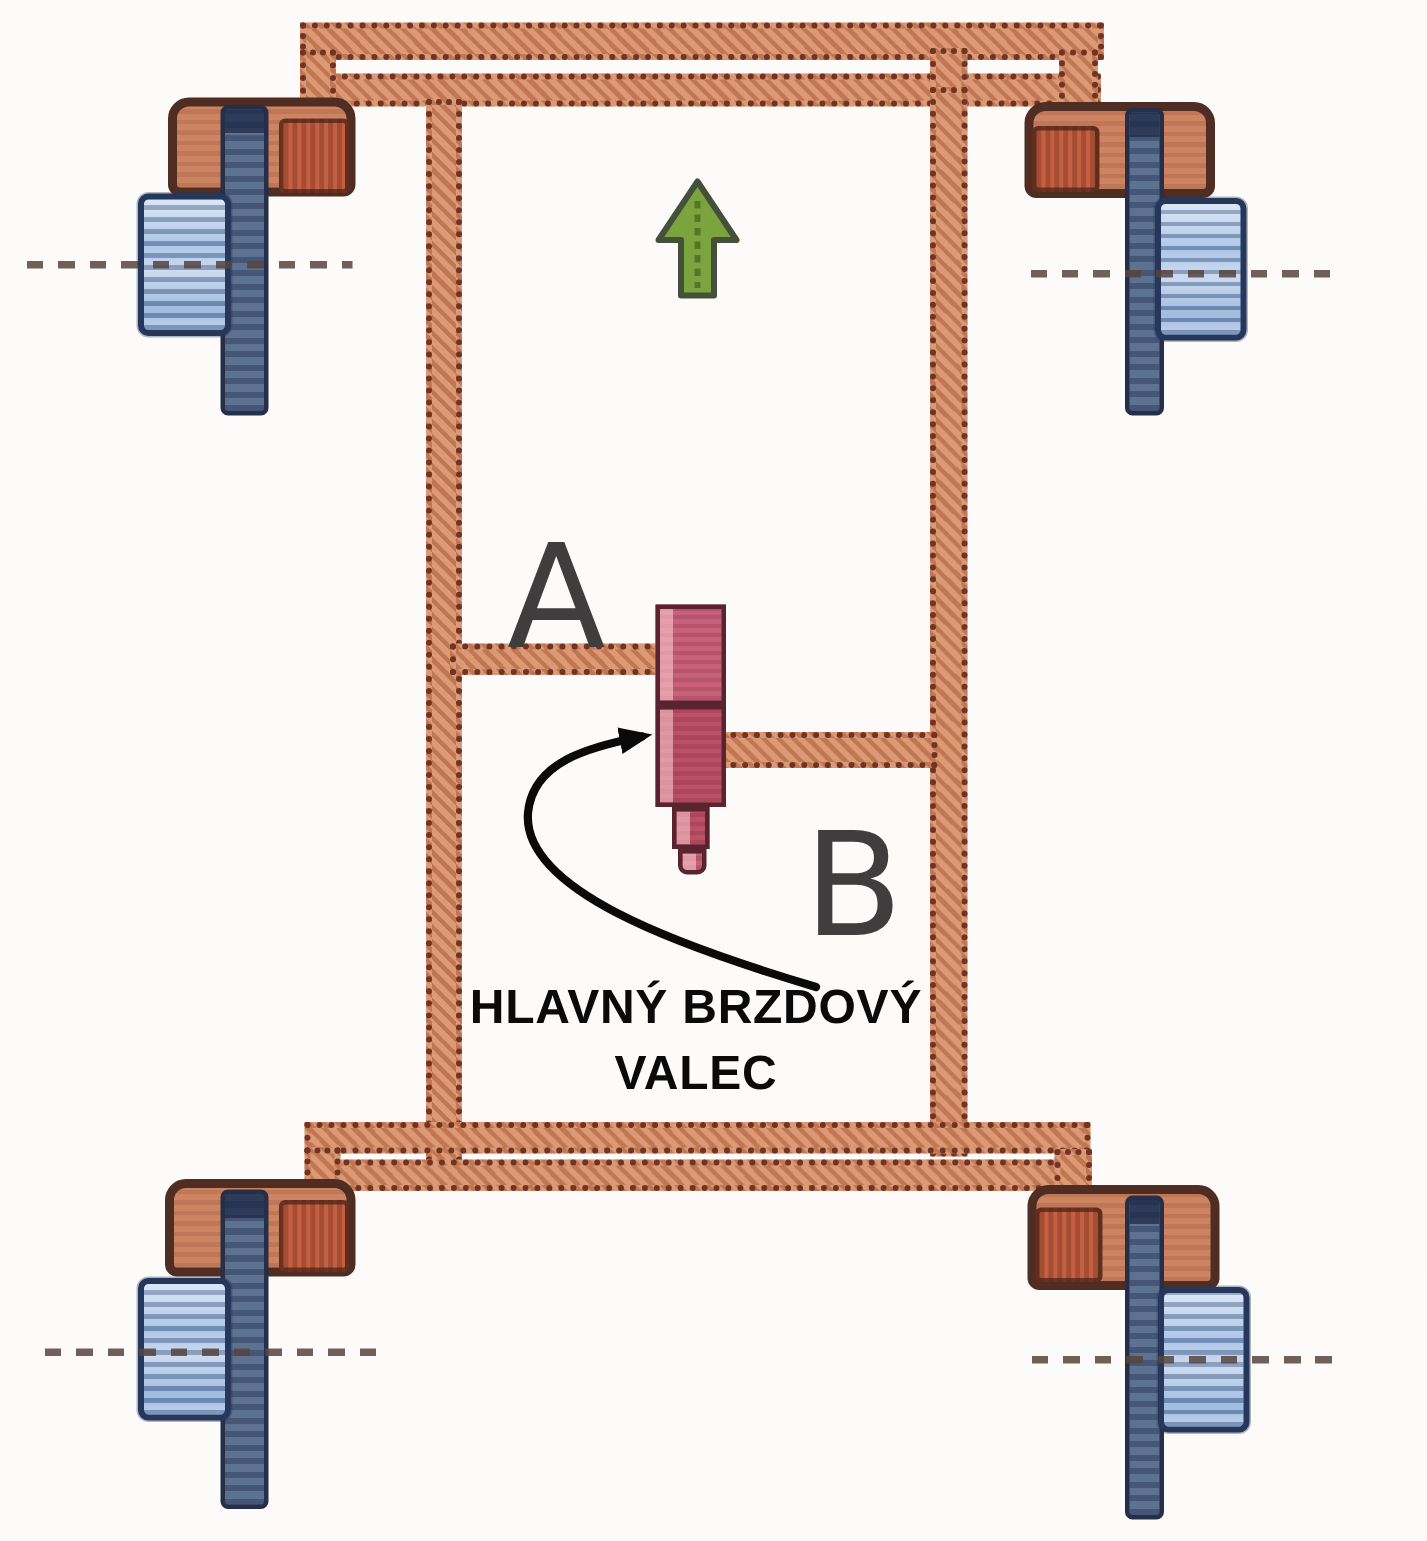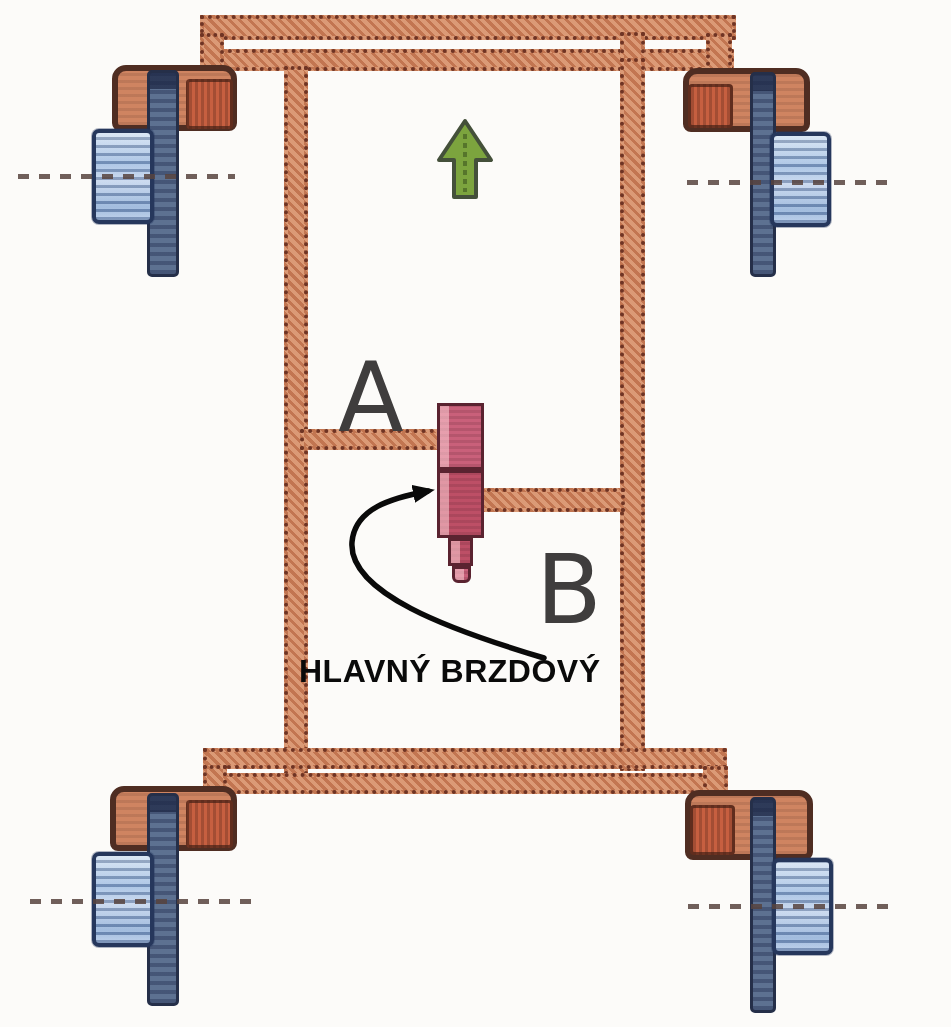--- a/index.html
+++ b/index.html
@@ -69,21 +69,21 @@
       linear-gradient(90deg, rgba(255,210,215,.55) 2px 9px, rgba(255,210,215,0) 9px),
       repeating-linear-gradient(0deg, rgba(90,35,48,.18) 0 3px, transparent 3px 6px);
     border:3px solid var(--cylinder-edge);
   }
   .big-label{
     position:absolute; z-index:40;
     font-family:"DejaVu Sans", sans-serif;
     color:var(--label-color); font-size:96px; line-height:1; font-weight:400;
   }
   #caption{
-    position:absolute; z-index:40; 
+    position:absolute; z-index:40; text-align:center;
     color:var(--annotation-color);
     font-family:"Liberation Sans", sans-serif;
     font-weight:bold; font-size:32px; line-height:44px; letter-spacing:.5px;
     white-space:nowrap;
   }
   svg{position:absolute; z-index:41; overflow:visible;}
 </style>
 </head>
 <body>
 
@@ -154,15 +154,16 @@
     <defs>
       <marker id="ah" markerUnits="userSpaceOnUse" markerWidth="24" markerHeight="20" refX="15" refY="9" orient="auto">
         <polygon points="0,0 22,9 0,18" fill="var(--annotation-color)"></polygon>
       </marker>
     </defs>
     <path d="M214,193 C120,165 18,128 22,77 C25,43 62,33 98,26" fill="none" stroke="var(--annotation-color)" stroke-width="5.5" stroke-linecap="round" marker-end="url(#ah)"></path>
   </svg>
 
   <div id="caption" style="left:299px; top:649px; width:330px;">
     <div>HLAVNÝ BRZDOVÝ</div>
+    <div>VALEC</div>
   </div>
 
 </div>
 
 </body></html>

